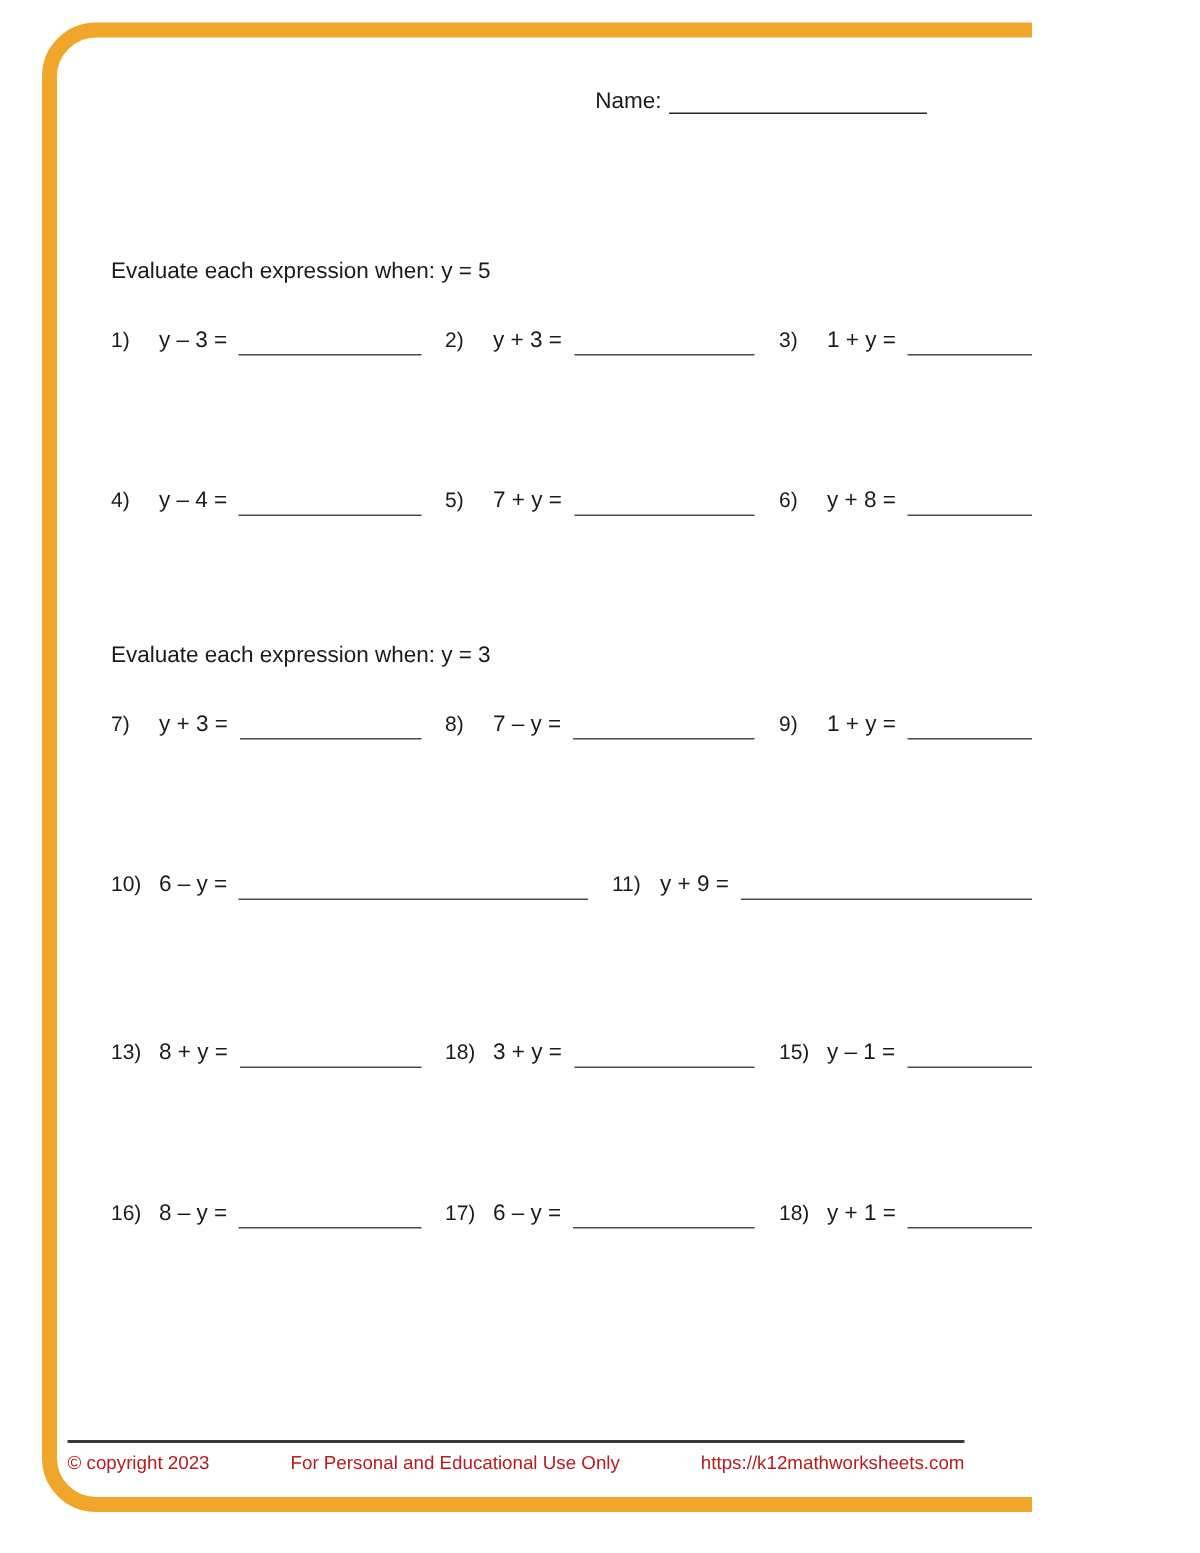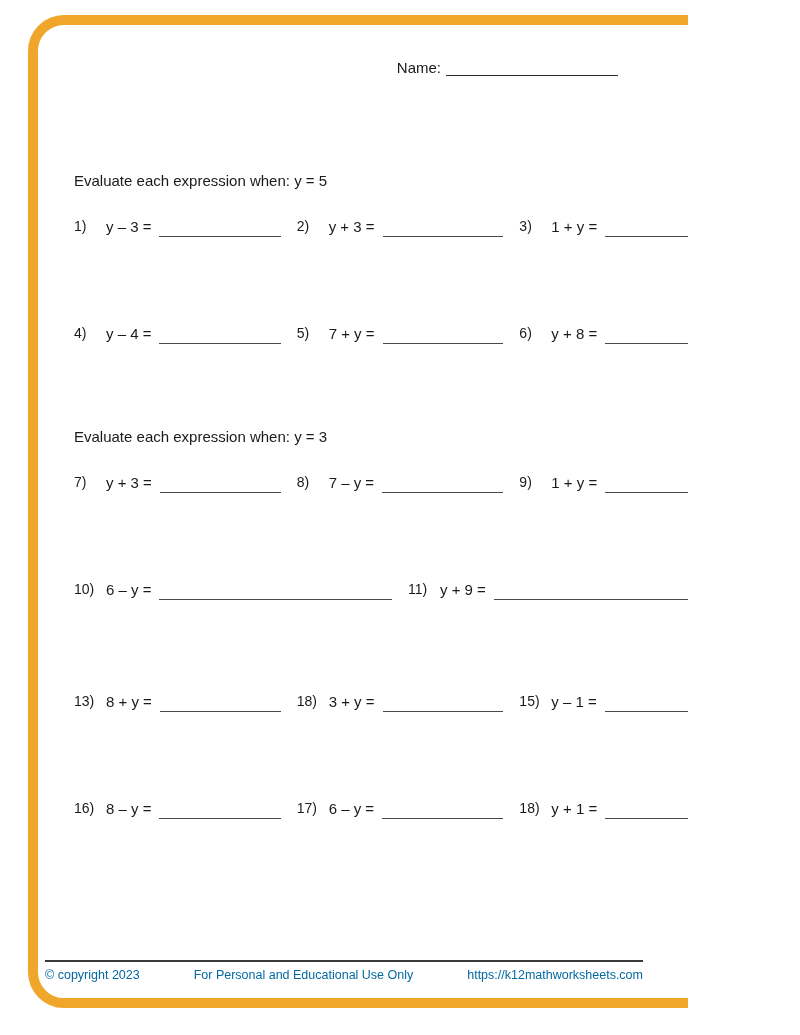--- a/index.html
+++ b/index.html
@@ -94,21 +94,21 @@
     position: absolute;
     top: 960px;
     left: 45px;
     right: 45px;
     border-top: 2px solid #3b3b3b;
     padding-top: 6px;
     display: flex;
     justify-content: space-between;
     align-items: baseline;
     font-size: 12.5px;
-    color: #0369a1;
+    color: #b91c1c;
   }
 </style>
 </head>
 <body>
 
 <div class="page">
   <div class="border-frame"></div>
 
   <div class="name-row">
     <span>Name:</span>

